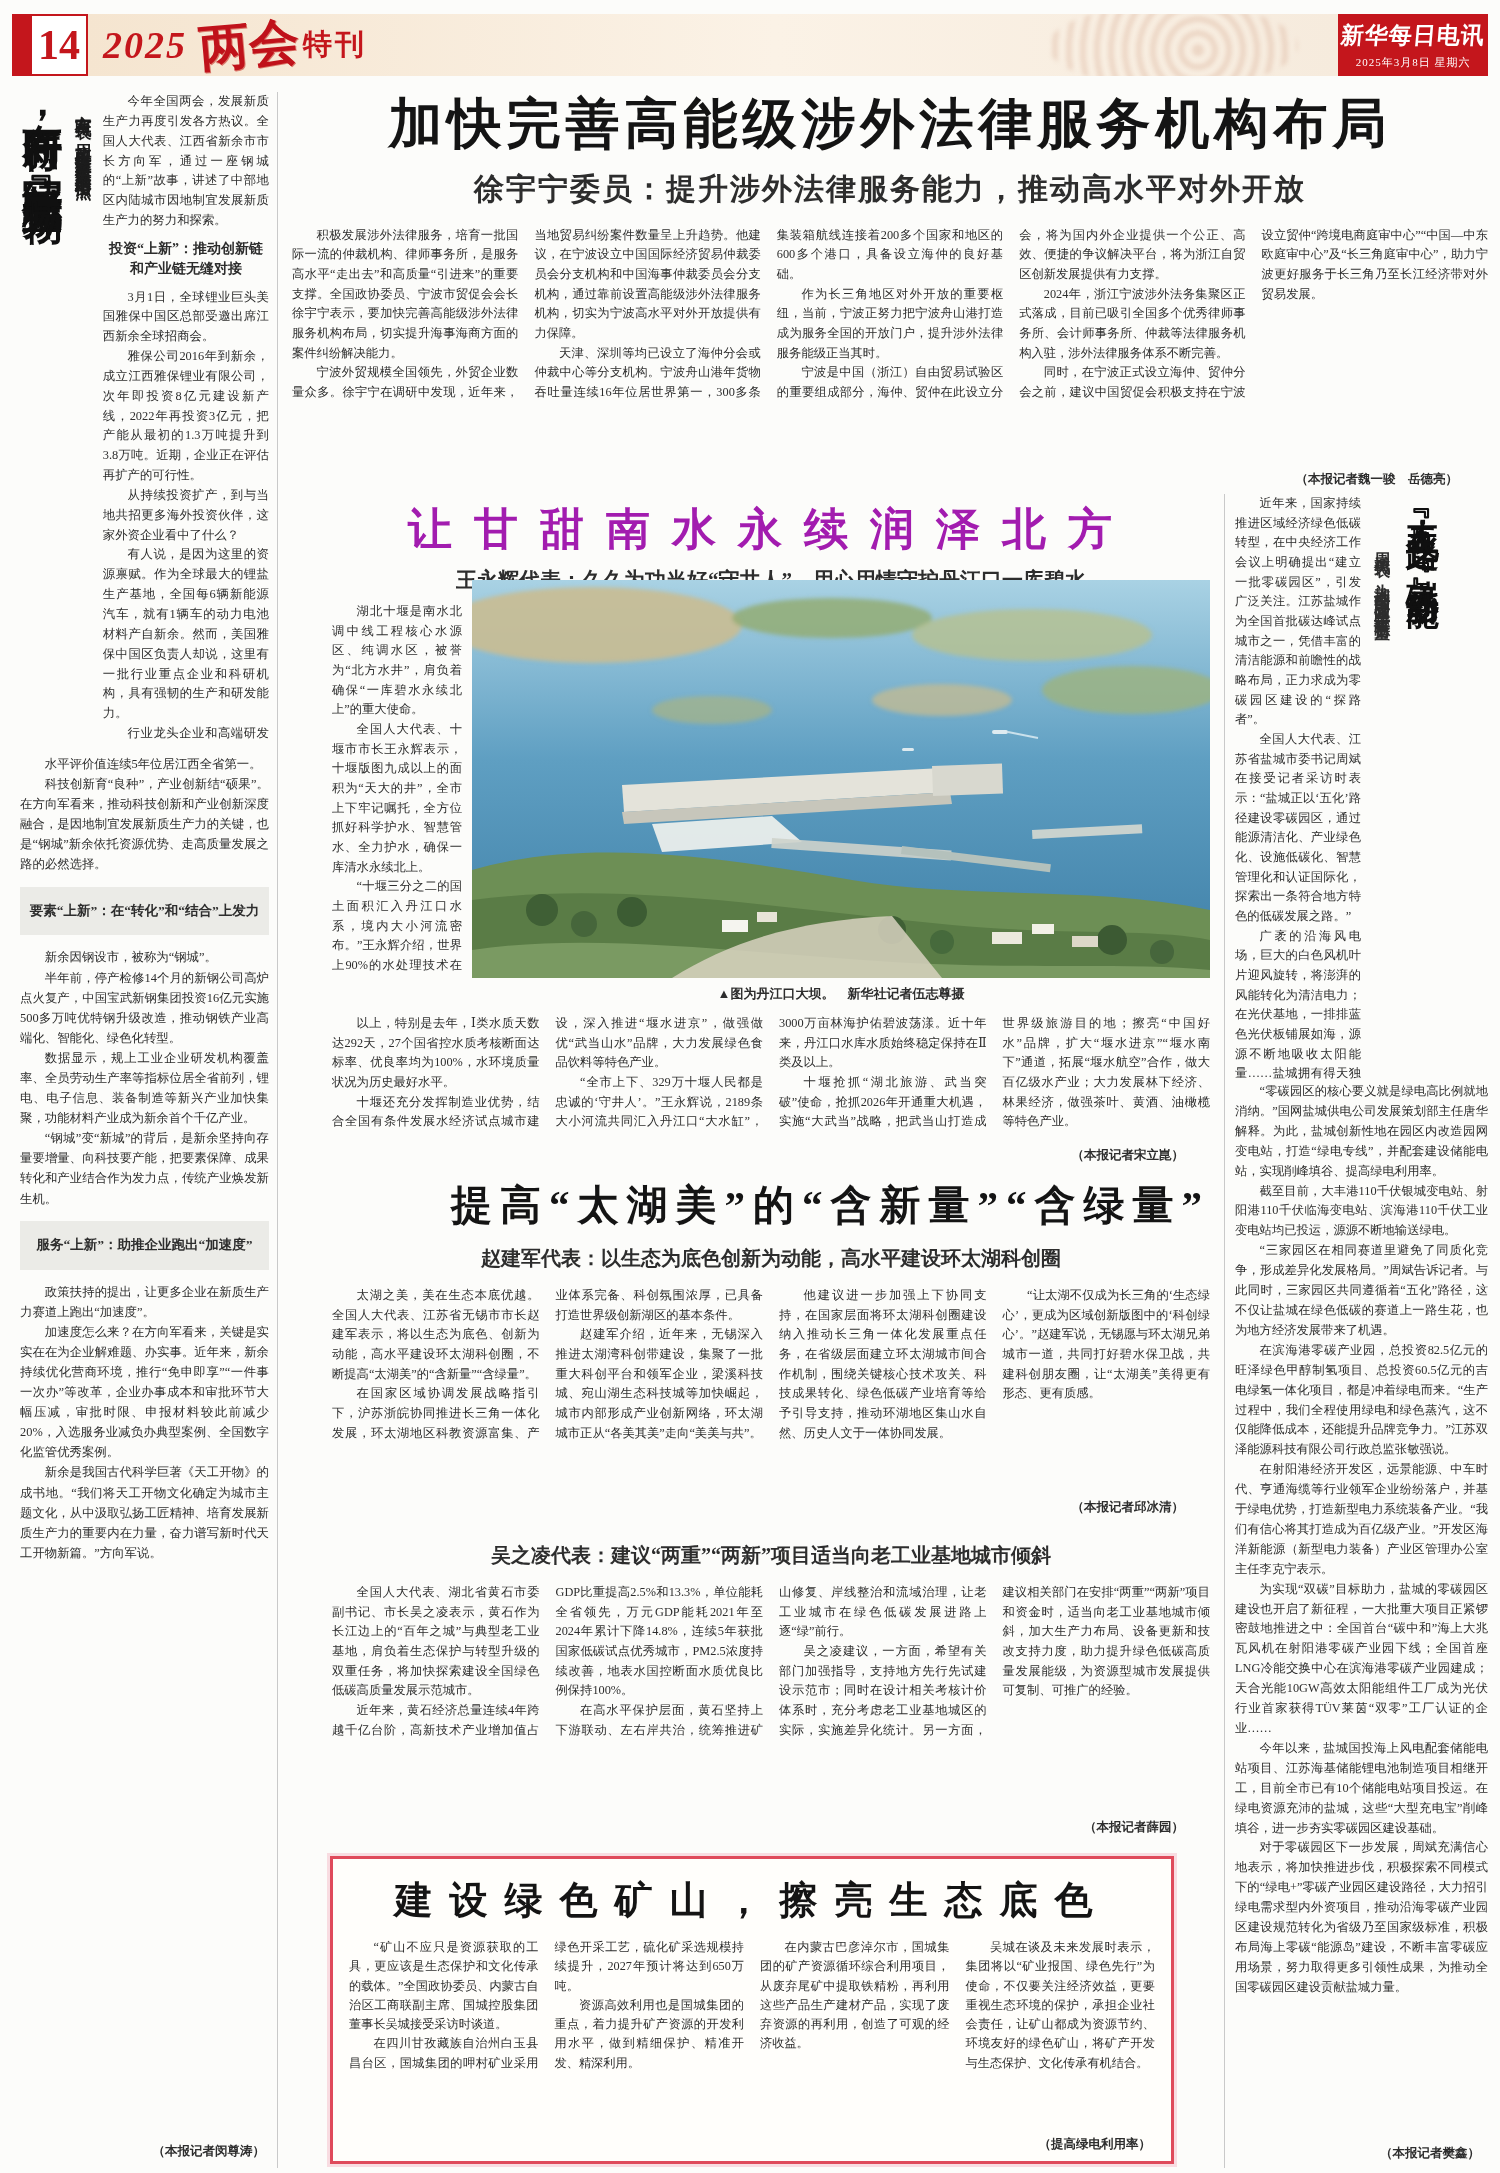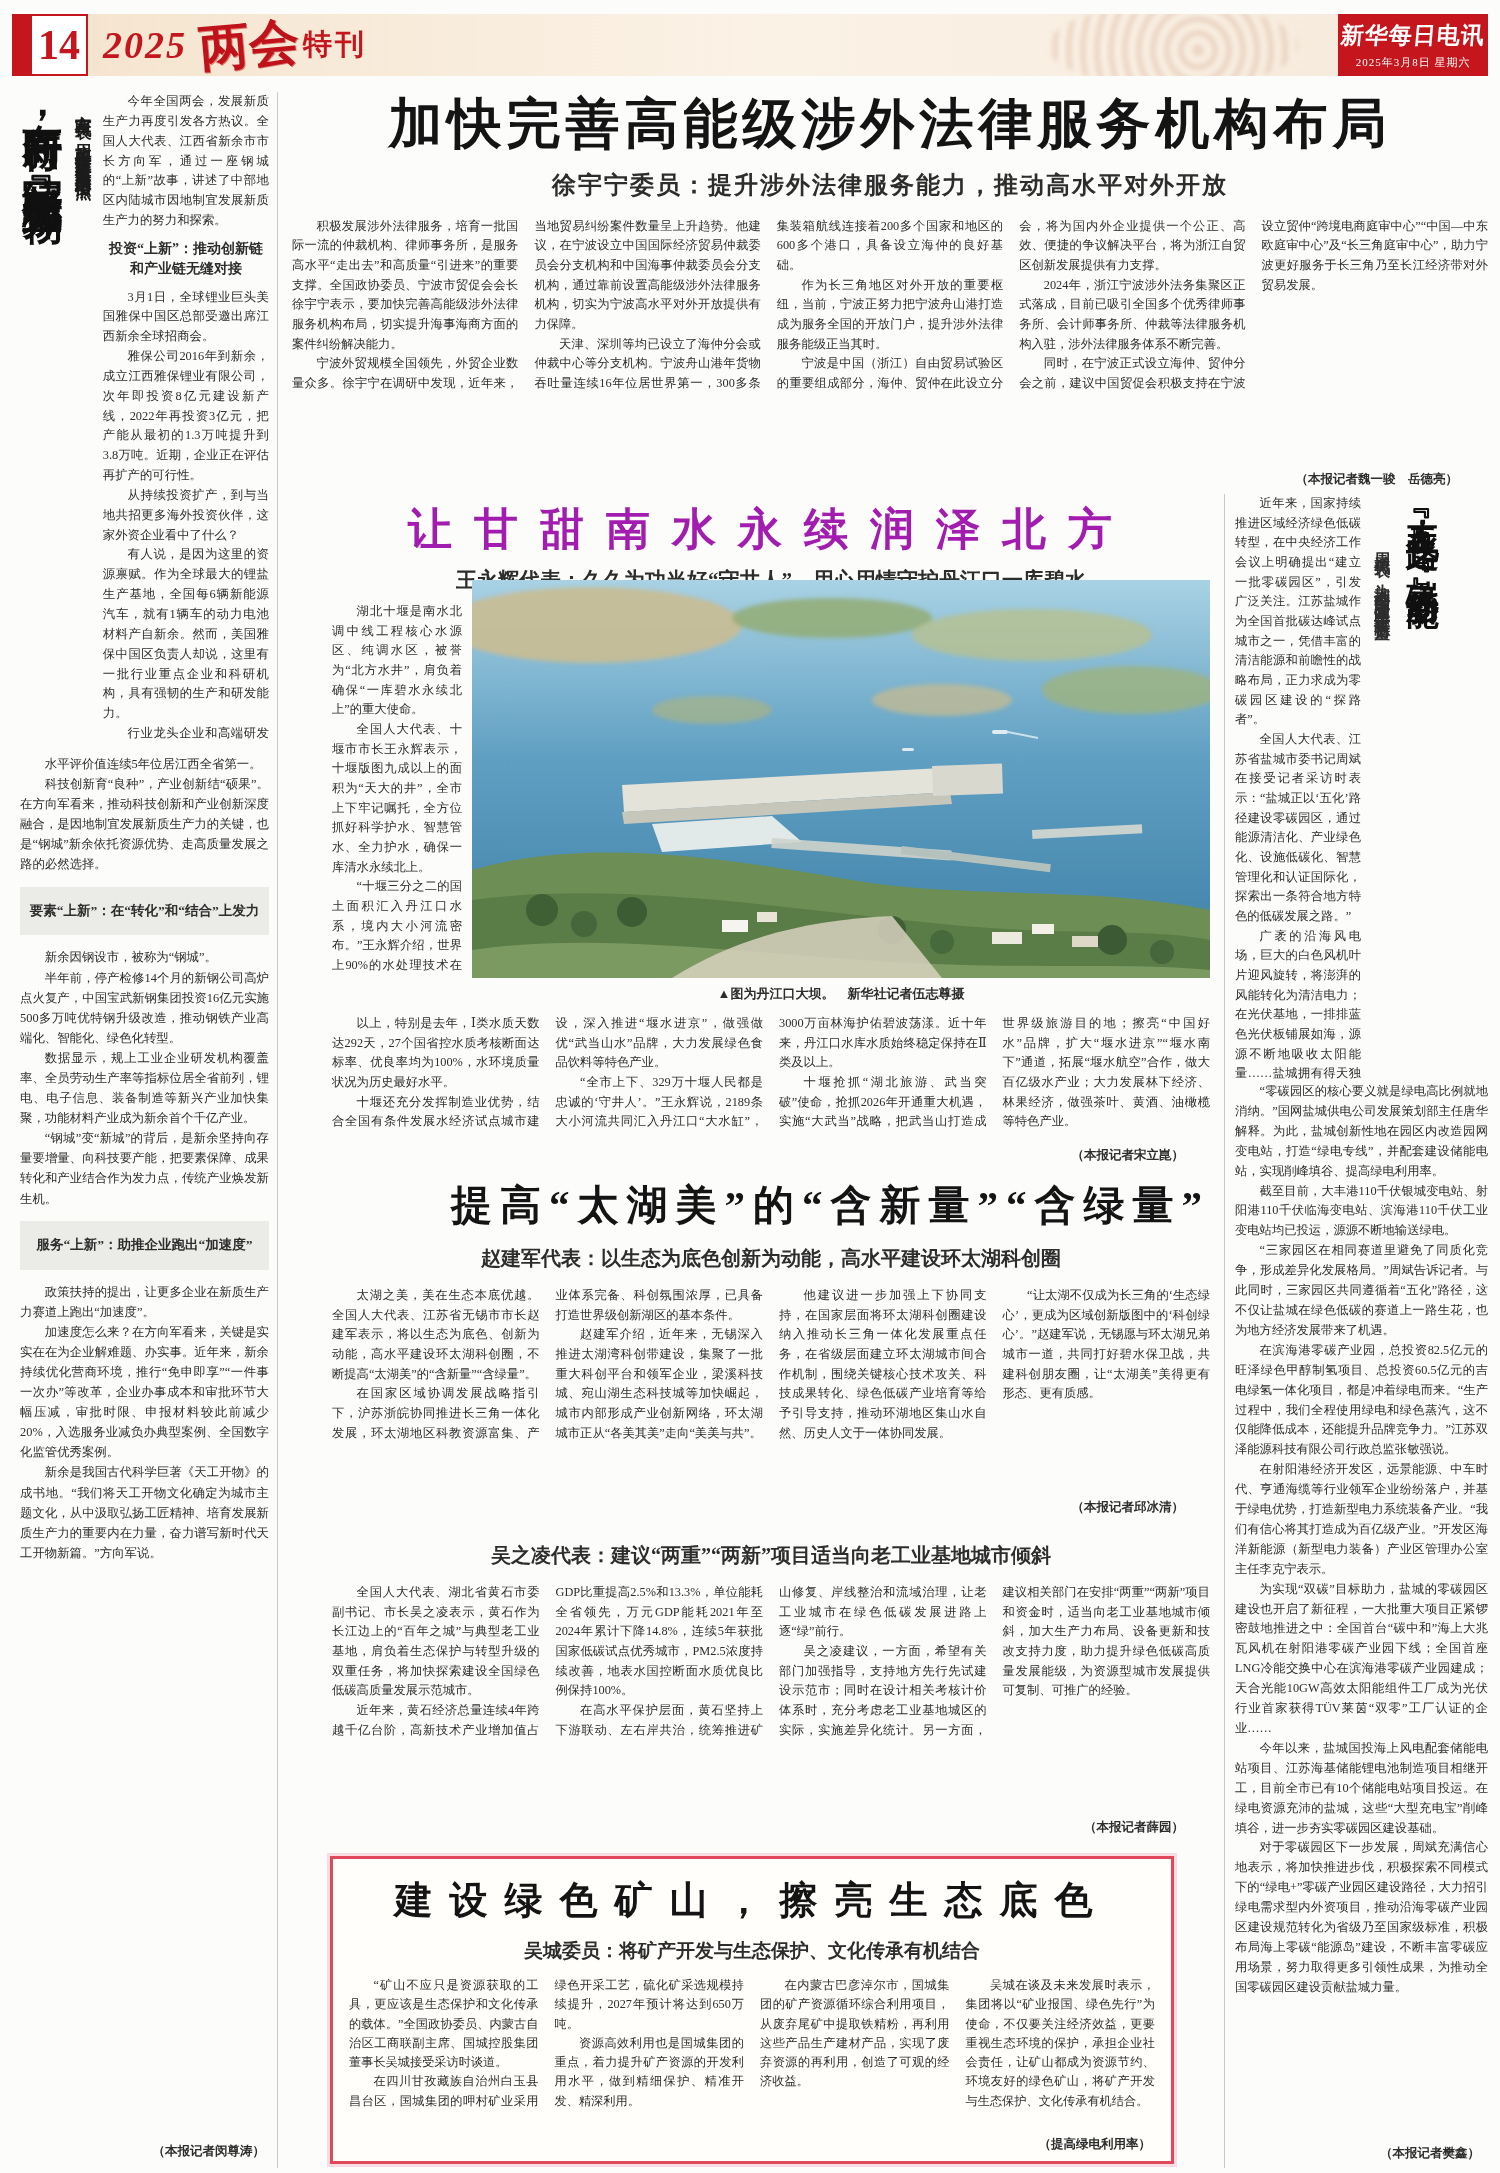--- a/index.html
+++ b/index.html
@@ -37,21 +37,21 @@
   .lv-title{writing-mode:vertical-rl;text-orientation:upright;font-size:40px;font-weight:bold;
             letter-spacing:3px;line-height:1.1;color:#101010;}
   .lv-sub{writing-mode:vertical-rl;text-orientation:upright;font-size:16.5px;font-weight:bold;
           margin-left:9px;letter-spacing:2px;line-height:1.2;color:#1c1c1c;padding-top:10px;}
   .left-top-text{flex:1;margin-left:10px;overflow:hidden;font-size:12.4px;line-height:1.6;}
   .left-bottom{margin-top:12px;height:1380px;overflow:hidden;font-size:12.4px;line-height:1.62;}
   
   .art-legal{position:absolute;left:292px;top:96px;width:1196px;height:392px;}
   .legal-title{font-size:54px;font-weight:900;text-align:center;letter-spacing:5px;
                color:#141414;margin:0;line-height:1.05;}
-  .legal-sub{font-size:24px;font-weight:bold;text-align:center;margin-top:16px;letter-spacing:2px;}
+  .legal-sub{font-size:30px;font-weight:bold;text-align:center;margin-top:16px;letter-spacing:2px;}
   .legal-body{margin-top:16px;height:238px;column-count:5;column-gap:16px;
               font-size:12.3px;line-height:1.6;overflow:hidden;}
   
   .art-water{position:absolute;left:332px;top:506px;width:878px;height:662px;}
   .water-title{font-size:44px;font-weight:bold;text-align:center;letter-spacing:22px;
                margin:0;line-height:1.1;color:#a21caf;}
   .water-sub{font-size:21px;font-weight:bold;text-align:center;margin-top:12px;}
   .water-left{position:absolute;left:0;top:96px;width:130px;height:376px;overflow:hidden;
               font-size:12.3px;line-height:1.6;}
   .water-photo{position:absolute;left:140px;top:74px;width:738px;height:398px;overflow:hidden;}
@@ -265,21 +265,20 @@
         <p class="para">全国人大代表、湖北省黄石市委副书记、市长吴之凌表示，黄石作为长江边上的“百年之城”与典型老工业基地，肩负着生态保护与转型升级的双重任务，将加快探索建设全国绿色低碳高质量发展示范城市。</p>
         <p class="para">近年来，黄石经济总量连续4年跨越千亿台阶，高新技术产业增加值占GDP比重提高2.5%和13.3%，单位能耗全省领先，万元GDP能耗2021年至2024年累计下降14.8%，连续5年获批国家低碳试点优秀城市，PM2.5浓度持续改善，地表水国控断面水质优良比例保持100%。</p>
         <p class="para">在高水平保护层面，黄石坚持上下游联动、左右岸共治，统筹推进矿山修复、岸线整治和流域治理，让老工业城市在绿色低碳发展进路上逐“绿”前行。</p>
         <p class="para">吴之凌建议，一方面，希望有关部门加强指导，支持地方先行先试建设示范市；同时在设计相关考核计价体系时，充分考虑老工业基地城区的实际，实施差异化统计。另一方面，建议相关部门在安排“两重”“两新”项目和资金时，适当向老工业基地城市倾斜，加大生产力布局、设备更新和技改支持力度，助力提升绿色低碳高质量发展能级，为资源型城市发展提供可复制、可推广的经验。</p>
       </div>
     <div class="byline" style="right:26px;bottom:8px;">（本报记者薛园）</div>
   </div>
 
   <div class="art-mine">
     <h1 class="mine-title">建设绿色矿山，擦亮生态底色</h1>
-    <div class="mine-sub">吴城委员：将矿产开发与生态保护、文化传承有机结合</div>
     <div class="mine-body">
         <p class="para">“矿山不应只是资源获取的工具，更应该是生态保护和文化传承的载体。”全国政协委员、内蒙古自治区工商联副主席、国城控股集团董事长吴城接受采访时谈道。</p>
         <p class="para">在四川甘孜藏族自治州白玉县昌台区，国城集团的呷村矿业采用绿色开采工艺，硫化矿采选规模持续提升，2027年预计将达到650万吨。</p>
         <p class="para">资源高效利用也是国城集团的重点，着力提升矿产资源的开发利用水平，做到精细保护、精准开发、精深利用。</p>
         <p class="para">在内蒙古巴彦淖尔市，国城集团的矿产资源循环综合利用项目，从废弃尾矿中提取铁精粉，再利用这些产品生产建材产品，实现了废弃资源的再利用，创造了可观的经济收益。</p>
         <p class="para">吴城在谈及未来发展时表示，集团将以“矿业报国、绿色先行”为使命，不仅要关注经济效益，更要重视生态环境的保护，承担企业社会责任，让矿山都成为资源节约、环境友好的绿色矿山，将矿产开发与生态保护、文化传承有机结合。</p>
       </div>
     <div class="byline" style="right:20px;bottom:8px;">（提高绿电利用率）</div>
   </div>
 

